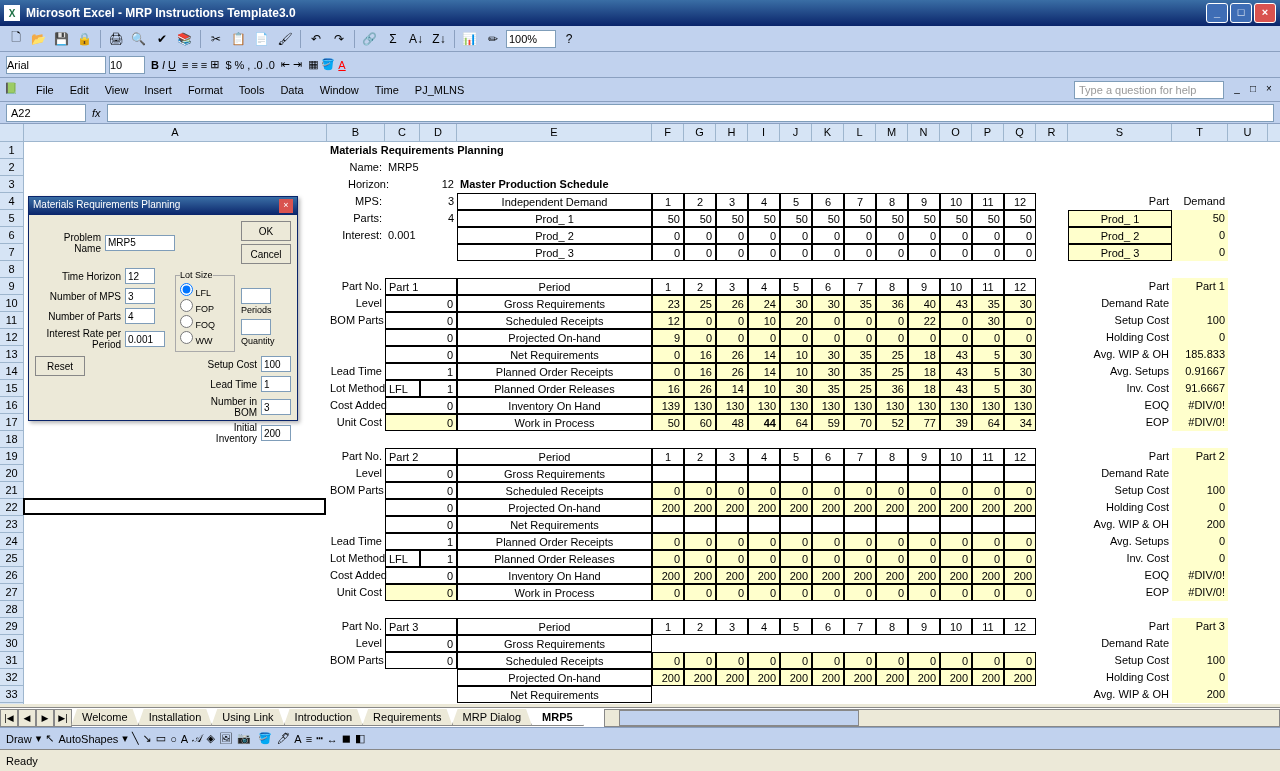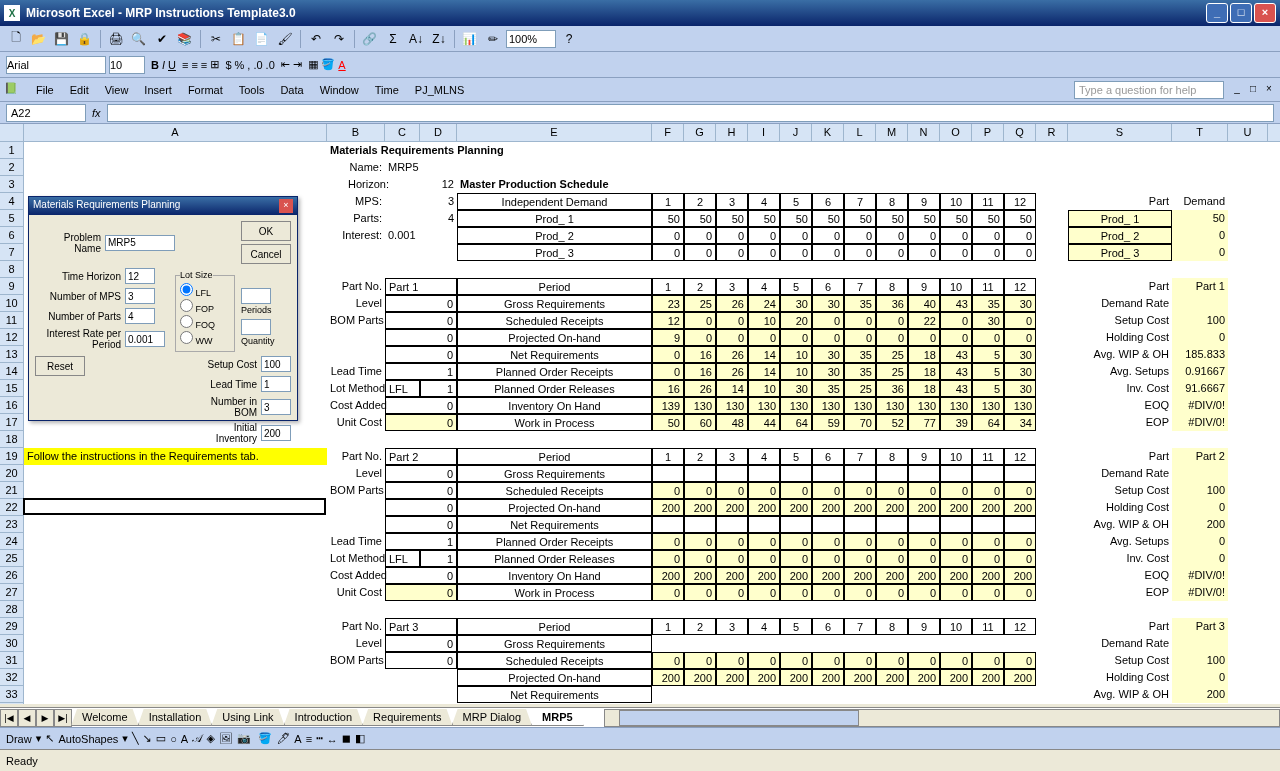--- a/index.html
+++ b/index.html
@@ -207,21 +207,20 @@
         <div class="rowhead">27</div>
         <div class="rowhead">28</div>
         <div class="rowhead">29</div>
         <div class="rowhead">30</div>
         <div class="rowhead">31</div>
         <div class="rowhead">32</div>
         <div class="rowhead">33</div>
       </div>
     <div class="cells" id="cells">
         <div class="cell bold" style="left: 303px; top: 0px; width: 325px;">Materials Requirements Planning</div>
-        <div class="cell yellow-hl" style="left: 0px; top: 306px; width: 303px;">Follow the instructions in the Requirements tab.</div>
         <div class="cell right" style="left: 303px; top: 17px; width: 58px;">Name:</div>
         <div class="cell " style="left: 361px; top: 17px; width: 72px;">MRP5</div>
         <div class="cell right" style="left: 310px; top: 34px; width: 58px;">Horizon:</div>
         <div class="cell right" style="left: 361px; top: 34px; width: 72px;">12</div>
         <div class="cell bold" style="left: 433px; top: 34px; width: 195px;">Master Production Schedule</div>
         <div class="cell right" style="left: 303px; top: 51px; width: 58px;">MPS:</div>
         <div class="cell right" style="left: 361px; top: 51px; width: 72px;">3</div>
         <div class="cell right" style="left: 303px; top: 68px; width: 58px;">Parts:</div>
         <div class="cell right" style="left: 361px; top: 68px; width: 72px;">4</div>
         <div class="cell right" style="left: 303px; top: 85px; width: 58px;">Interest:</div>
@@ -424,21 +423,21 @@
         <div class="cell right lt-yellow border-all" style="left: 980px; top: 255px; width: 32px;">130</div>
         <div class="cell right" style="left: 1044px; top: 255px; width: 104px;">EOQ</div>
         <div class="cell right lt-yellow diverr" style="left: 1148px; top: 255px; width: 56px;">#DIV/0!</div>
         <div class="cell right" style="left: 303px; top: 272px; width: 58px;">Unit Cost</div>
         <div class="cell right lt-yellow border-all" style="left: 361px; top: 272px; width: 72px;">0</div>
         <div class="cell center border-all" style="left: 433px; top: 272px; width: 195px;">Work in Process</div>
         <div class="cell right border-all" style="left: 628px; top: 272px; width: 32px;">34</div>
         <div class="cell right lt-yellow border-all" style="left: 628px; top: 272px; width: 32px;">50</div>
         <div class="cell right lt-yellow border-all" style="left: 660px; top: 272px; width: 32px;">60</div>
         <div class="cell right lt-yellow border-all" style="left: 692px; top: 272px; width: 32px;">48</div>
-        <div class="cell right lt-yellow border-all" style="left: 724px; top: 272px; width: 32px;">44</div>
+        <div class="cell right lt-yellow border-all" style="left: 724px; top: 272px; width: 32px; font-weight: bold;">44</div>
         <div class="cell right lt-yellow border-all" style="left: 756px; top: 272px; width: 32px;">64</div>
         <div class="cell right lt-yellow border-all" style="left: 788px; top: 272px; width: 32px;">59</div>
         <div class="cell right lt-yellow border-all" style="left: 820px; top: 272px; width: 32px;">70</div>
         <div class="cell right lt-yellow border-all" style="left: 852px; top: 272px; width: 32px;">52</div>
         <div class="cell right lt-yellow border-all" style="left: 884px; top: 272px; width: 32px;">77</div>
         <div class="cell right lt-yellow border-all" style="left: 916px; top: 272px; width: 32px;">39</div>
         <div class="cell right lt-yellow border-all" style="left: 948px; top: 272px; width: 32px;">64</div>
         <div class="cell right lt-yellow border-all" style="left: 980px; top: 272px; width: 32px;">34</div>
         <div class="cell right" style="left: 1044px; top: 272px; width: 104px;">EOP</div>
         <div class="cell right lt-yellow diverr" style="left: 1148px; top: 272px; width: 56px;">#DIV/0!</div>

